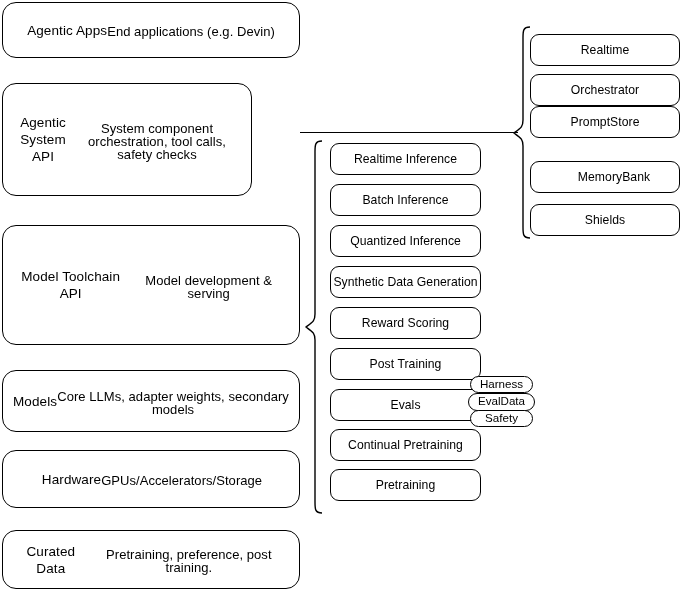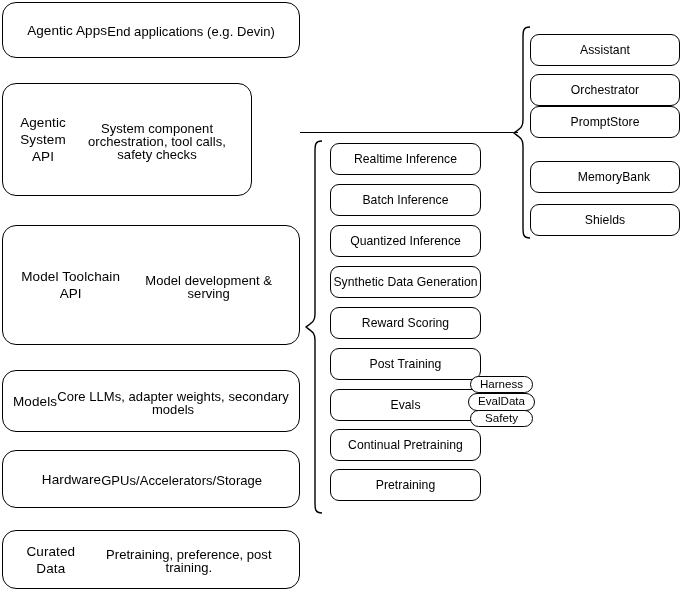--- a/index.html
+++ b/index.html
@@ -179,21 +179,21 @@
     <span>Harness</span>
   </div>
   <div class="pill" style="left:468px; top:393px; width:67px; height:18px;">
     <span>EvalData</span>
   </div>
   <div class="pill" style="left:470px; top:410px; width:63px; height:17px;">
     <span>Safety</span>
   </div>
 
   <div class="box chip" style="left:530px; top:34px; width:150px; height:32px;">
-    <span>Assistant</span>
+    <span>Realtime</span>
   </div>
   <div class="box chip" style="left:530px; top:74px; width:150px; height:32px;">
     <span>Orchestrator</span>
   </div>
   <div class="box chip" style="left:530px; top:106px; width:150px; height:32px;">
     <span>PromptStore</span>
   </div>
   <div class="box chip" style="left:530px; top:161px; width:150px; height:32px;padding-left:18px;">
     <span>MemoryBank</span>
   </div>

